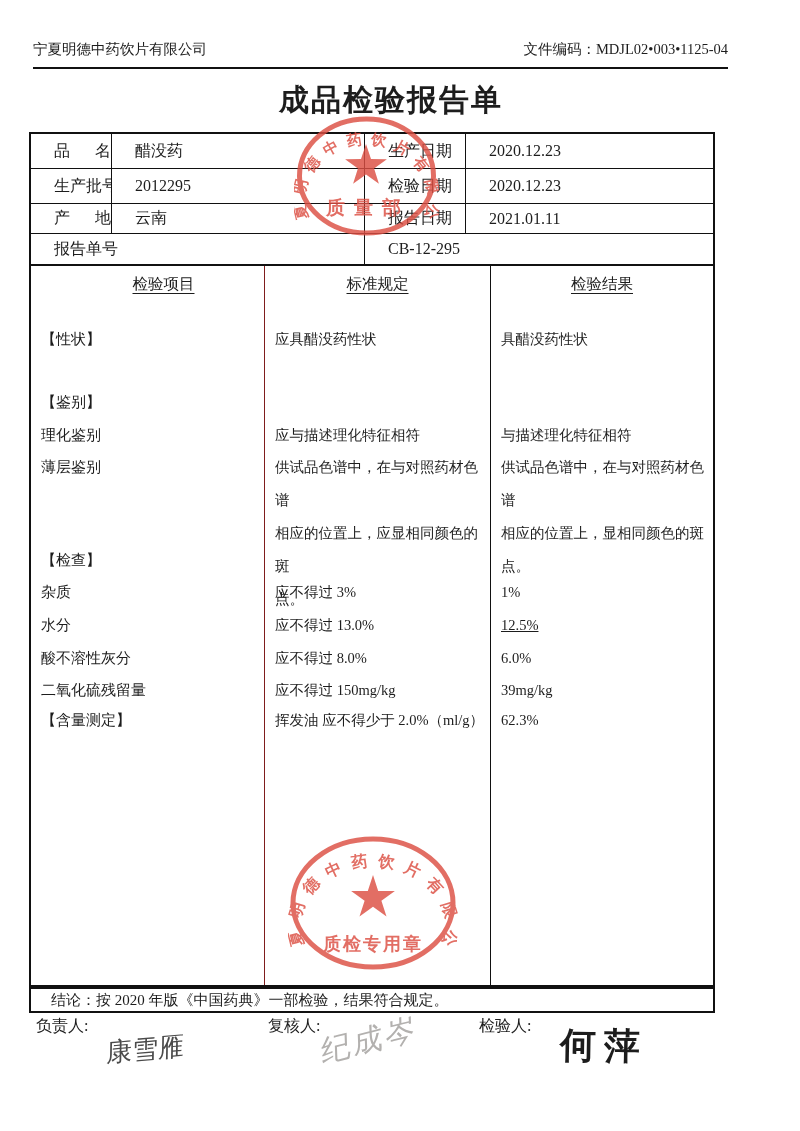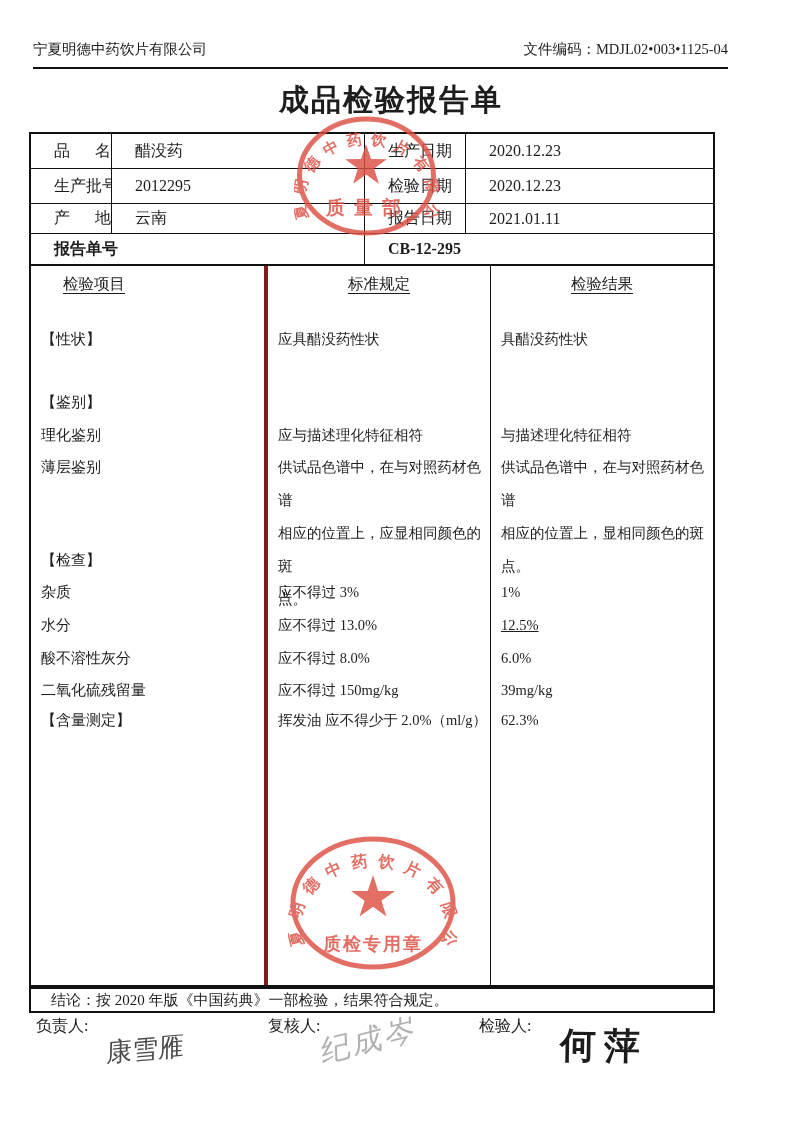--- a/index.html
+++ b/index.html
@@ -28,36 +28,36 @@
     grid-template-columns:81px 253px 101px 247px;
     grid-template-rows:35px 35px 30px 30px;
     font-size:16px;
   }
   .info .c{
     box-sizing:border-box;display:flex;align-items:center;
     padding-left:23px;border-right:1px solid #111;border-bottom:1px solid #111;
     white-space:nowrap;overflow:hidden;
   }
   .info .c.nr{border-right:none;}
-  .info .c.nb{border-bottom:none;font-weight:bold;}
+  .info .c.nb{border-bottom:none;}
   .spread{display:inline-block;width:66px;text-align:justify;text-align-last:justify;}
   
   .main{
     position:absolute;left:29px;top:264px;width:686px;height:723px;
     border:2px solid #111;box-sizing:border-box;
   }
   .main .col{position:absolute;top:0;height:100%;box-sizing:border-box;}
   .col1{left:0;width:233px;}
-  .col2{left:233px;width:226px;border-left:4px solid #7f1d1d;}
+  .col2{left:233px;width:226px;border-left:1px solid #7f1d1d;}
   .col3{left:459px;width:223px;border-left:1px solid #111;}
   .colhead{
     position:absolute;top:8px;left:0;width:100%;text-align:center;
     font-size:15.5px;text-decoration:underline;text-underline-offset:4px;
   }
-  .colhead.lft{text-align:left;padding-left:32px;box-sizing:border-box;}
+  .colhead.lft{text-align:center;padding-left:32px;box-sizing:border-box;}
   .cell{
     position:absolute;line-height:33px;white-space:pre-line;
     padding-left:10px;padding-right:2px;box-sizing:border-box;width:100%;
   }
   .col1 .cell{font-size:15px;}
   .col2 .cell,.col3 .cell{font-size:14.5px;}
   
   .concl{
     position:absolute;left:29px;top:987px;width:686px;height:26px;
     border:2px solid #111;box-sizing:border-box;

